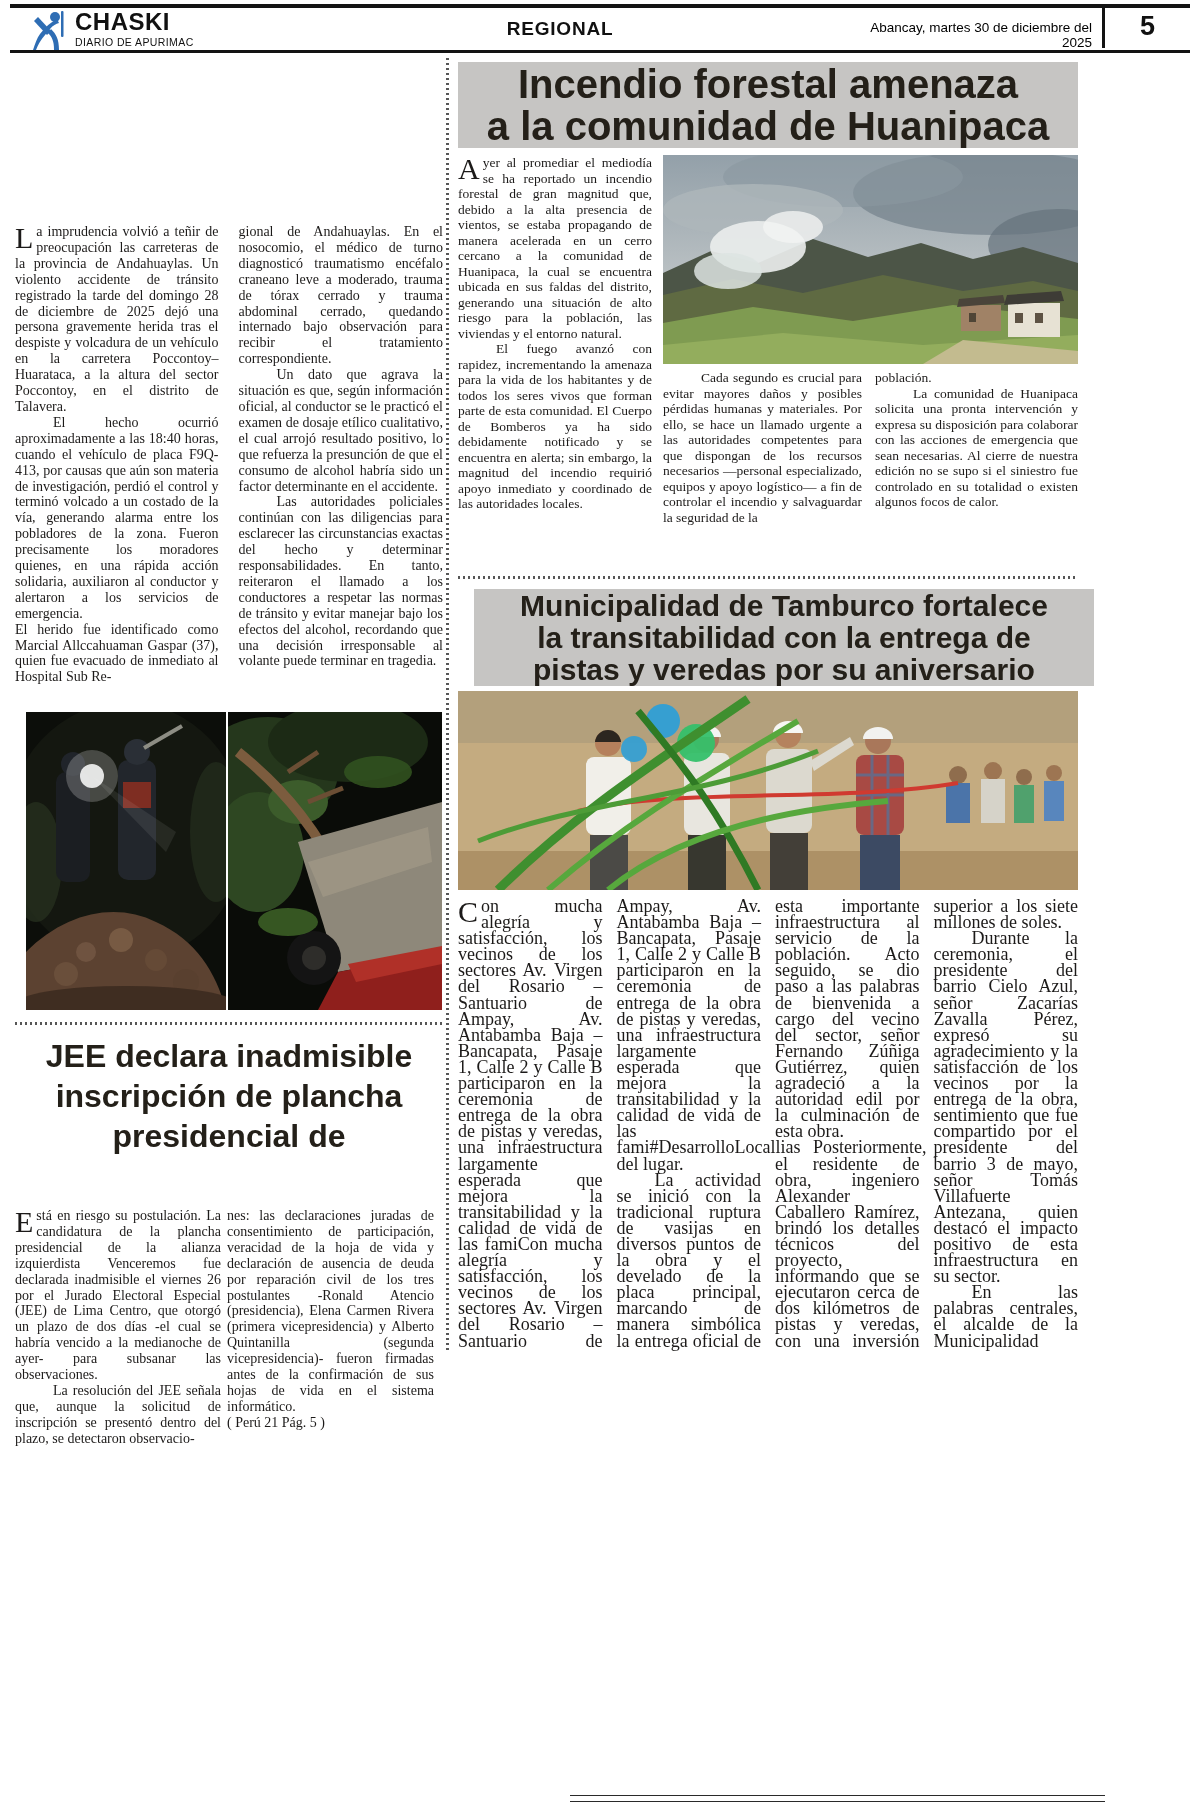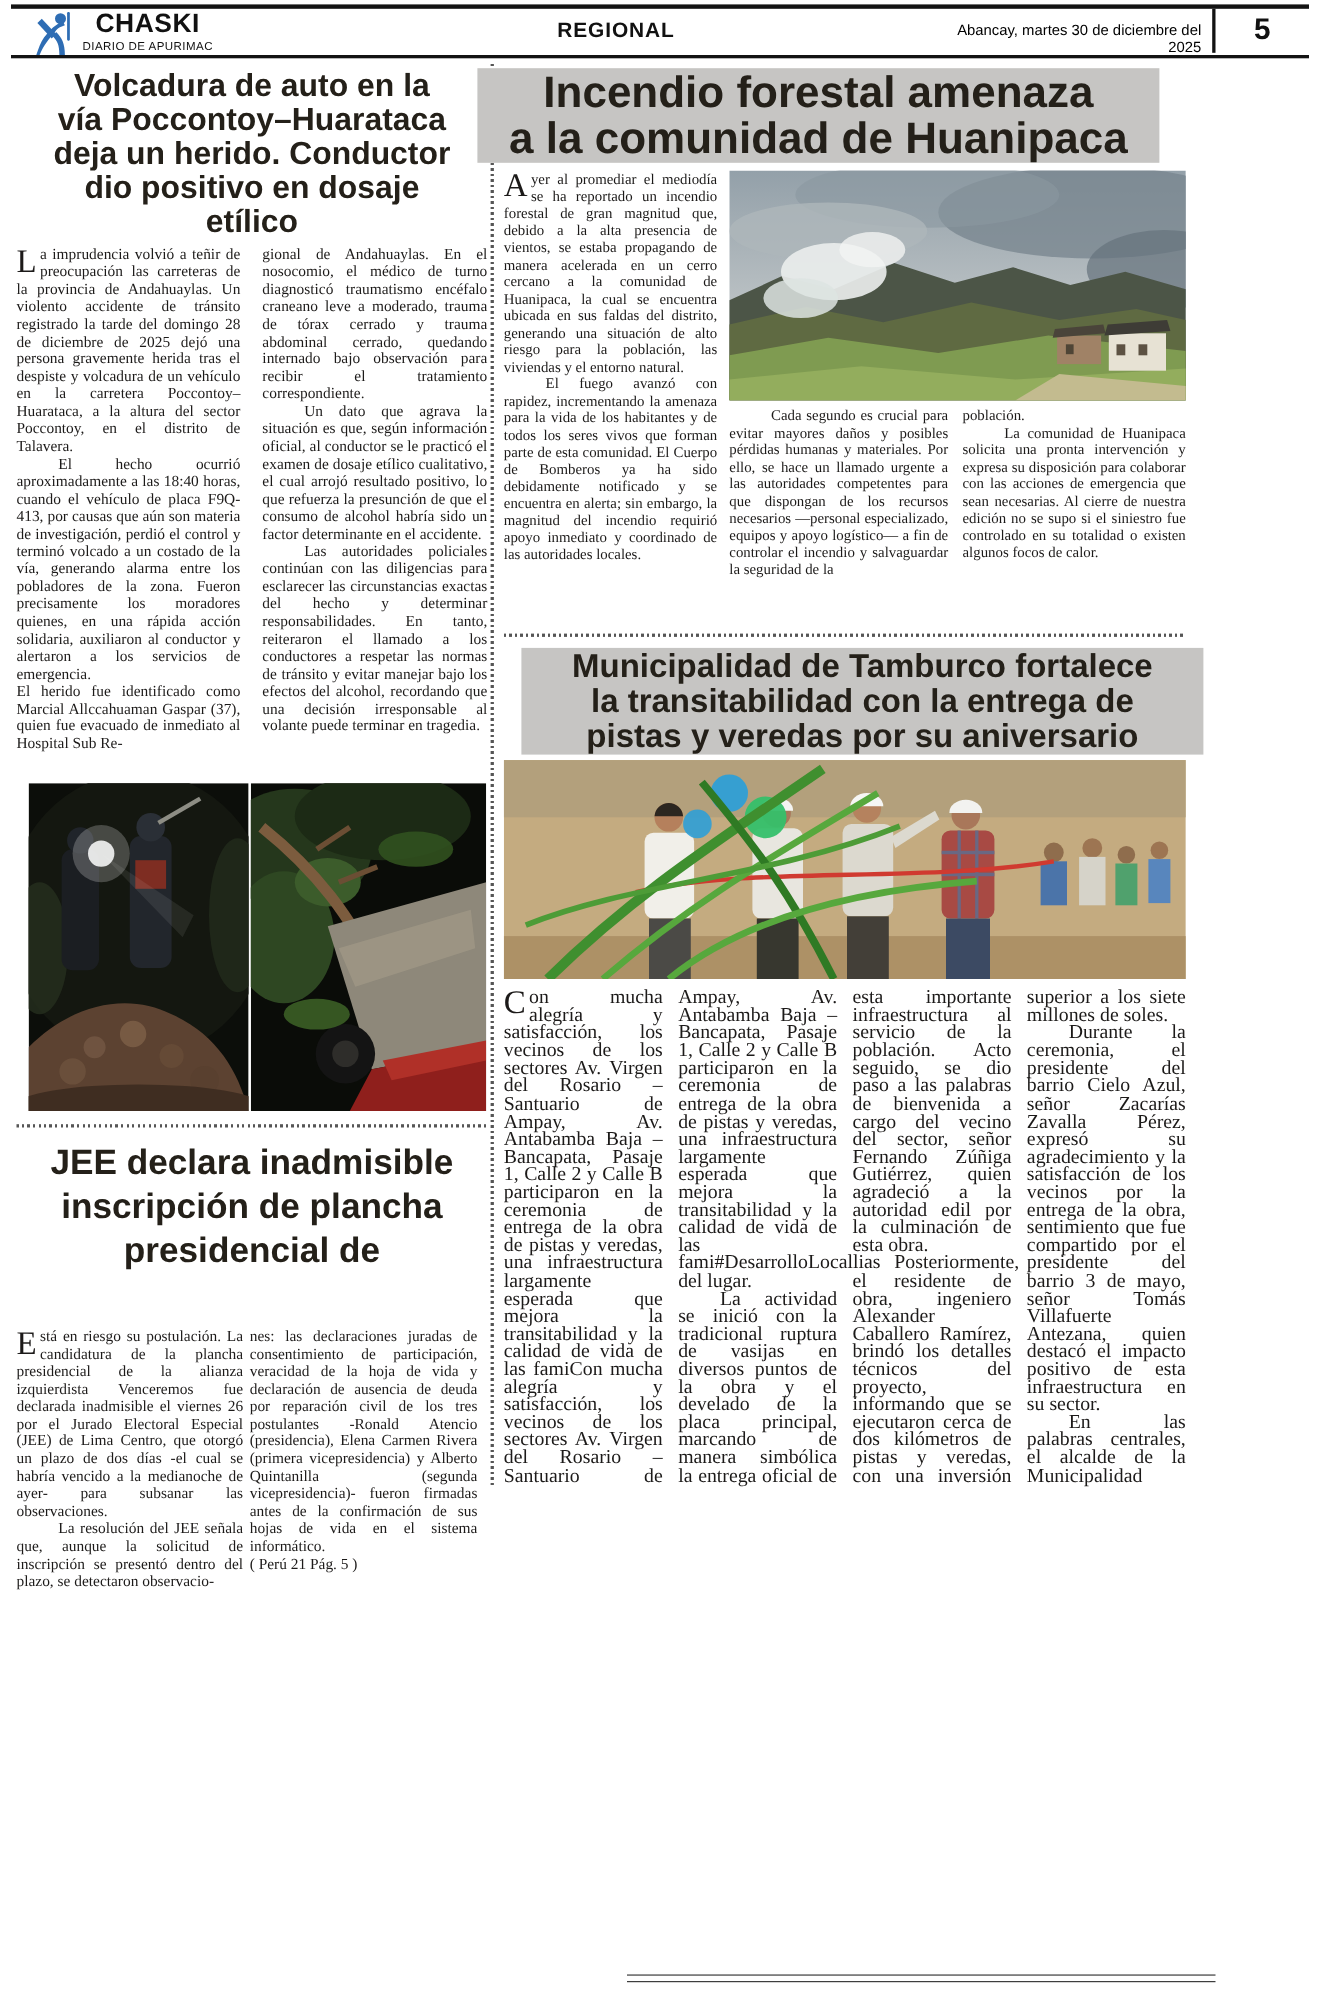--- a/index.html
+++ b/index.html
@@ -60,44 +60,37 @@
       <g fill="#2e6db4">
         <circle cx="27" cy="8" r="5"></circle>
         <path d="M8 41 C 12 31, 17 26, 22 20 C 25 16, 28 15, 31 14 L 29 10 C 23 13, 17 18, 12 25 C 9 29, 7 35, 5 41 Z"></path>
         <path d="M6 12 L 10 8 L 23 22 L 19 26 Z"></path>
         <path d="M23 20 C 28 25, 31 30, 31 41 L 26 41 C 26 32, 24 28, 20 24 Z"></path>
         <rect x="33" y="2" width="2.5" height="26" rx="1"></rect>
       </g>
     </svg>
   </div>
 
-  <div class="abs" style="left:75px; top:10px;text-align:center;">
+  <div class="abs" style="left:75px; top:10px;">
     <div class="brand">CHASKI</div>
     <div class="brand-sub">DIARIO DE APURIMAC</div>
   </div>
 
   <div class="abs section-label" style="left:440px; top:18px; width:240px;">REGIONAL</div>
 
   <div class="abs dateline" style="left:840px; top:20px; width:252px;">Abancay, martes 30 de diciembre del 2025</div>
 
   <div class="abs rule" style="left:1102px; top:8px; width:3px; height:40px;"></div>
 
   <div class="abs page-number" style="left:1105px; top:11px; width:85px;">5</div>
 
   <div class="abs rule" style="left:10px; top:50px; width:1180px; height:3px;"></div>
 
   <div class="abs vdot" style="left:446px; top:58px; height:1292px;"></div>
 
-  <div class="abs headline h-volcadura" style="left:15px; top:63px; width:428px;">
-    <div>Volcadura de auto en la</div>
-    <div>vía Poccontoy–Huarataca</div>
-    <div>deja un herido. Conductor</div>
-    <div>dio positivo en dosaje</div>
-    <div>etílico</div>
-  </div>
 
   <div class="abs body-flex left-body" style="left:15px; top:224px; width:428px;">
     <div class="bcol" style="width:206px;">
       <p class="lead">La imprudencia volvió a teñir de preocupación las carreteras de la provincia de Andahuaylas. Un violento accidente de tránsito registrado la tarde del domingo 28 de diciembre de 2025 dejó una persona gravemente herida tras el despiste y volcadura de un vehículo en la carretera Poccontoy–Huarataca, a la altura del sector Poccontoy, en el distrito de Talavera.</p>
       <p class="p-ind">El hecho ocurrió aproximadamente a las 18:40 horas, cuando el vehículo de placa F9Q-413, por causas que aún son materia de investigación, perdió el control y terminó volcado a un costado de la vía, generando alarma entre los pobladores de la zona. Fueron precisamente los moradores quienes, en una rápida acción solidaria, auxiliaron al conductor y alertaron a los servicios de emergencia.</p>
       <p class="p-flat">El herido fue identificado como Marcial Allccahuaman Gaspar (37), quien fue evacuado de inmediato al Hospital Sub Re-</p>
     </div>
     <div class="bcol" style="width:207px;margin-left:14px;">
       <p class="p-flat">gional de Andahuaylas. En el nosocomio, el médico de turno diagnosticó traumatismo encéfalo craneano leve a moderado, trauma de tórax cerrado y trauma abdominal cerrado, quedando internado bajo observación para recibir el tratamiento correspondiente.</p>
       <p class="p-ind">Un dato que agrava la situación es que, según información oficial, al conductor se le practicó el examen de dosaje etílico cualitativo, el cual arrojó resultado positivo, lo que refuerza la presunción de que el consumo de alcohol habría sido un factor determinante en el accidente.</p>
@@ -163,21 +156,21 @@
     <div class="bcol" style="width:206px;">
       <p class="lead">Está en riesgo su postulación. La candidatura de la plancha presidencial de la alianza izquierdista Venceremos fue declarada inadmisible el viernes 26 por el Jurado Electoral Especial (JEE) de Lima Centro, que otorgó un plazo de dos días -el cual se habría vencido a la medianoche de ayer- para subsanar las observaciones.</p>
       <p class="p-ind">La resolución del JEE señala que, aunque la solicitud de inscripción se presentó dentro del plazo, se detectaron observacio-</p>
     </div>
     <div class="bcol" style="width:207px;">
       <p class="p-flat">nes: las declaraciones juradas de consentimiento de participación, veracidad de la hoja de vida y declaración de ausencia de deuda por reparación civil de los tres postulantes -Ronald Atencio (presidencia), Elena Carmen Rivera (primera vicepresidencia) y Alberto Quintanilla (segunda vicepresidencia)- fueron firmadas antes de la confirmación de sus hojas de vida en el sistema informático.</p>
       <p class="p-flat">( Perú 21 Pág. 5 )</p>
     </div>
   </div>
 
-  <div class="abs graybox headline h-incendio" style="left:434px; top:62px; width:620px; height:86px;">
+  <div class="abs graybox headline h-incendio" style="left:458px; top:62px; width:620px; height:86px;">
     <div>Incendio forestal amenaza</div>
     <div>a la comunidad de Huanipaca</div>
   </div>
 
   <div class="abs bcol right-body" style="left:458px; top:155px; width:194px;">
     <p class="lead">Ayer al promediar el mediodía se ha reportado un incendio forestal de gran magnitud que, debido a la alta presencia de vientos, se estaba propagando de manera acelerada en un cerro cercano a la comunidad de Huanipaca, la cual se encuentra ubicada en sus faldas del distrito, generando una situación de alto riesgo para la población, las viviendas y el entorno natural.</p>
     <p class="p-ind">El fuego avanzó con rapidez, incrementando la amenaza para la vida de los habitantes y de todos los seres vivos que forman parte de esta comunidad. El Cuerpo de Bomberos ya ha sido debidamente notificado y se encuentra en alerta; sin embargo, la magnitud del incendio requirió apoyo inmediato y coordinado de las autoridades locales.</p>
   </div>
 
   <div class="abs" style="left:663px; top:155px;">

